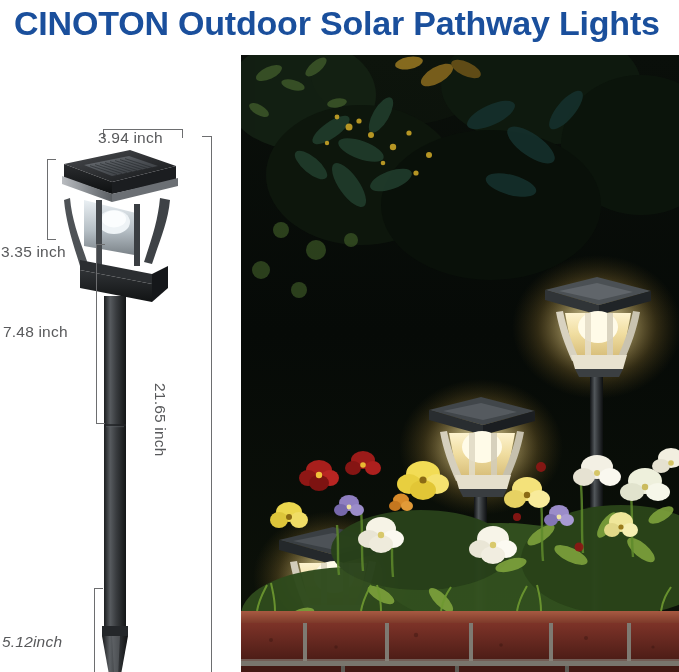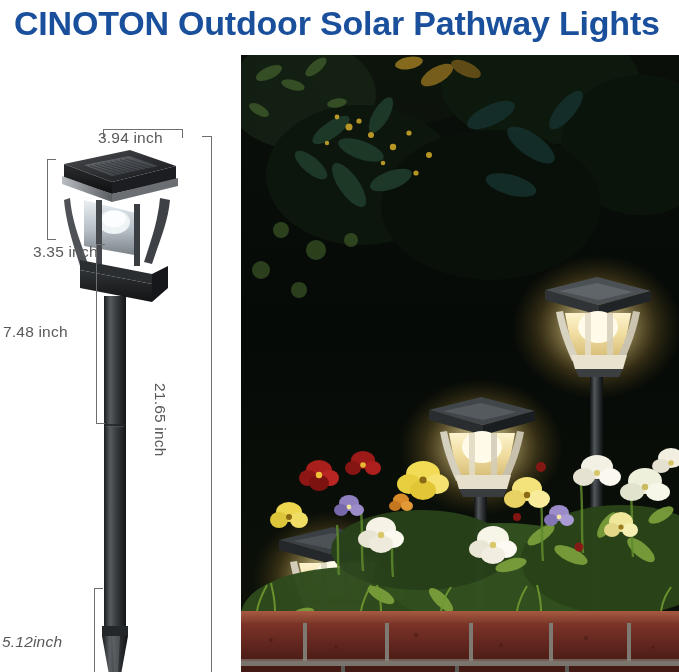--- a/index.html
+++ b/index.html
@@ -14,21 +14,21 @@
     position:absolute;left:14px;top:2px;width:660px;height:44px;
     font-size:34px;font-weight:bold;color:#1a4f9c;
     letter-spacing:-0.2px;white-space:nowrap;line-height:42px;
   }
 
   
   .diagram{position:absolute;left:0;top:48px;width:238px;height:624px;background:#fff;}
 
   .dimlabel{position:absolute;color:#58595b;font-size:15.5px;white-space:nowrap;letter-spacing:0.2px;}
   .lbl-394{left:98px;top:55px;margin-top:26px;}
-  .lbl-335{left:1px;top:195px;padding-left:32px;}
+  .lbl-335{left:1px;top:195px;}
   .lbl-748{left:3px;top:275px;text-align:center;}
   .lbl-2165{left:169px;top:335px;transform:rotate(90deg);transform-origin:left top;}
   .lbl-512{left:2px;top:585px;font-style:italic;}
 
   .rule{position:absolute;background:#6d6e70;}
 
   
   .br394-line{left:103px;top:81px;width:80px;height:1px;}
   .br394-l{left:103px;top:81px;width:1px;height:9px;}
   .br394-r{left:182px;top:81px;width:1px;height:9px;}

